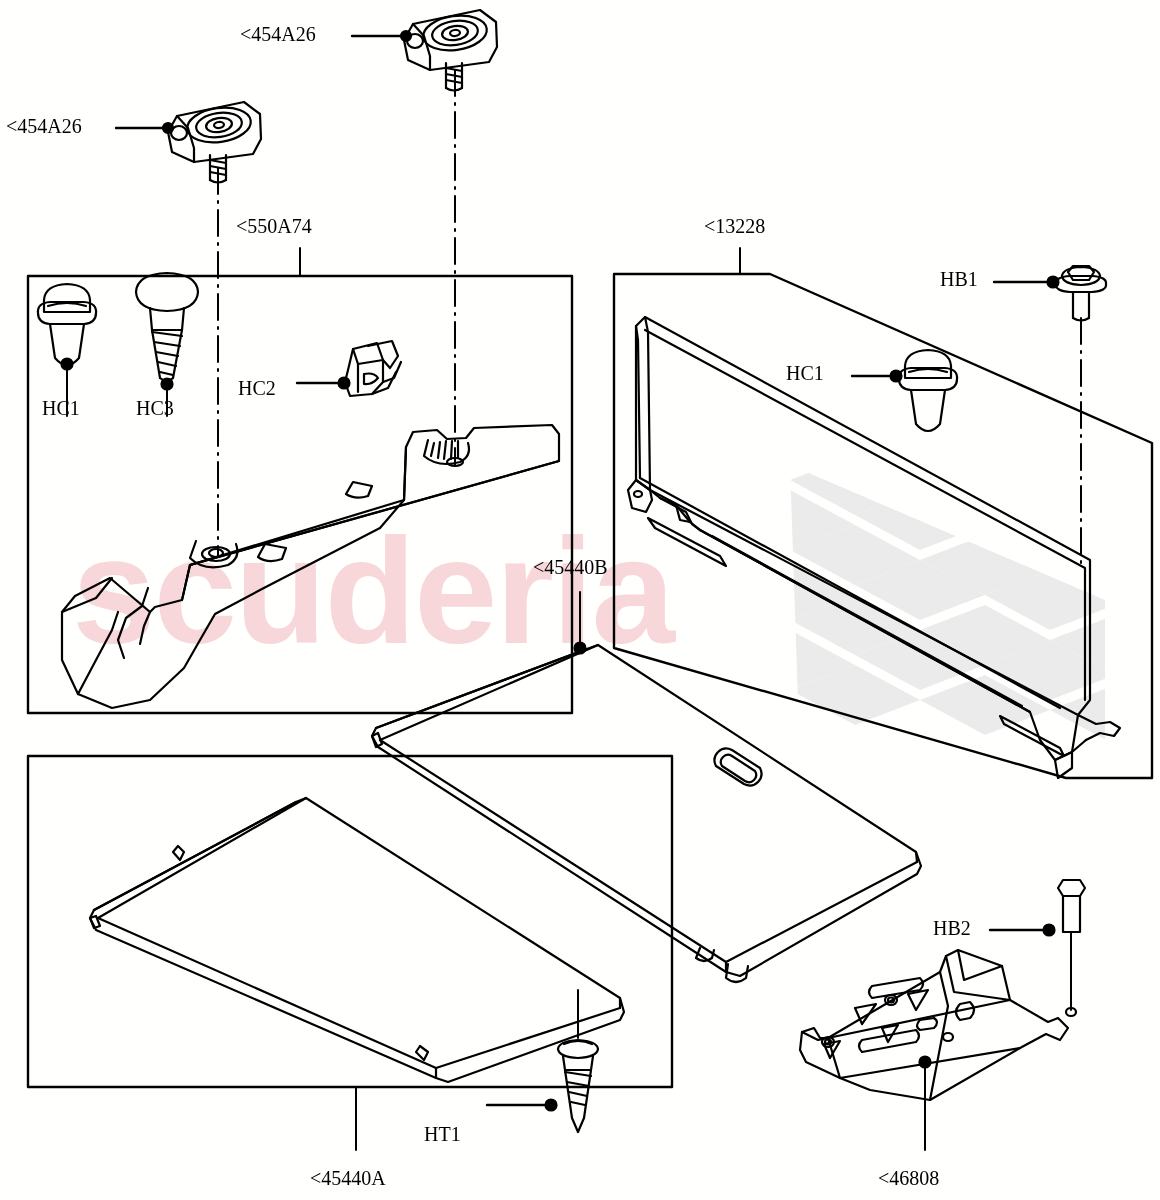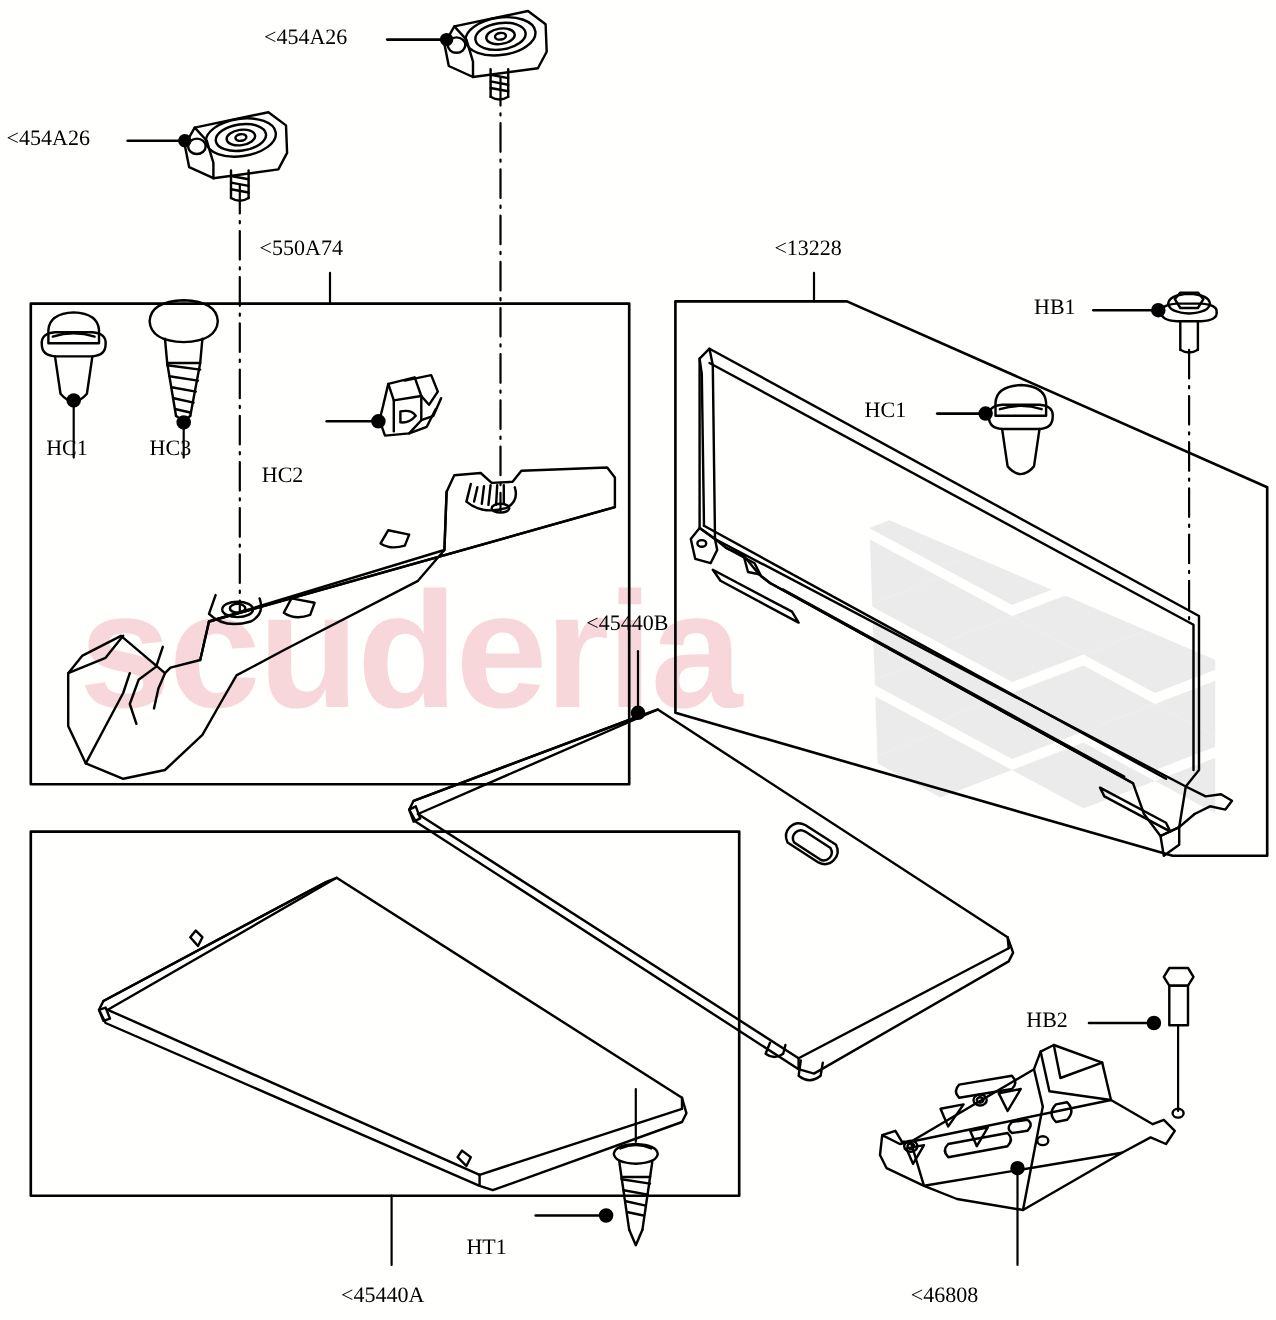--- a/index.html
+++ b/index.html
@@ -354,20 +354,20 @@
   </svg>
 
   <div class="callout-label" style="left:240px; top:24px;">&lt;454A26</div>
   <div class="callout-label" style="left:6px; top:116px;">&lt;454A26</div>
   <div class="callout-label" style="left:236px; top:216px;">&lt;550A74</div>
   <div class="callout-label" style="left:692px; top:216px;margin-left:12px;">&lt;13228</div>
   <div class="callout-label" style="left:940px; top:269px;text-align:right;">HB1</div>
   <div class="callout-label" style="left:786px; top:363px;">HC1</div>
   <div class="callout-label" style="left:42px; top:398px;">HC1</div>
   <div class="callout-label" style="left:136px; top:398px;">HC3</div>
-  <div class="callout-label" style="left:238px; top:378px;margin-top:44px;">HC2</div>
+  <div class="callout-label" style="left:238px; top:378px;">HC2</div>
   <div class="callout-label" style="left:533px; top:557px;text-align:right;">&lt;45440B</div>
   <div class="callout-label" style="left:933px; top:918px;text-align:center;">HB2</div>
   <div class="callout-label" style="left:424px; top:1124px;">HT1</div>
   <div class="callout-label" style="left:310px; top:1168px;">&lt;45440A</div>
-  <div class="callout-label" style="left:828px; top:1168px;">&lt;46808</div>
+  <div class="callout-label" style="left:878px; top:1168px;">&lt;46808</div>
 
 </div>
 
 </body></html>

